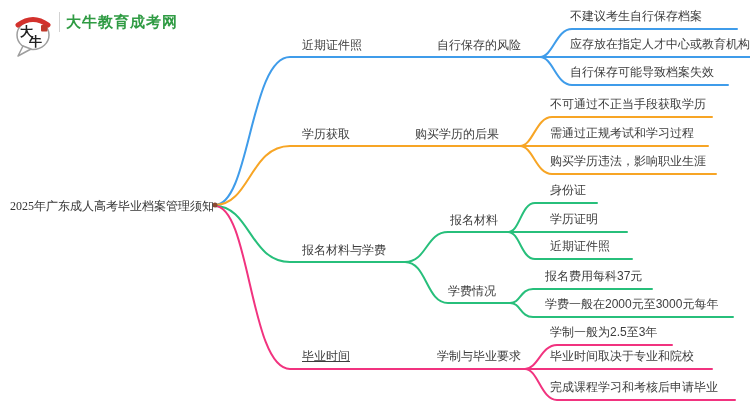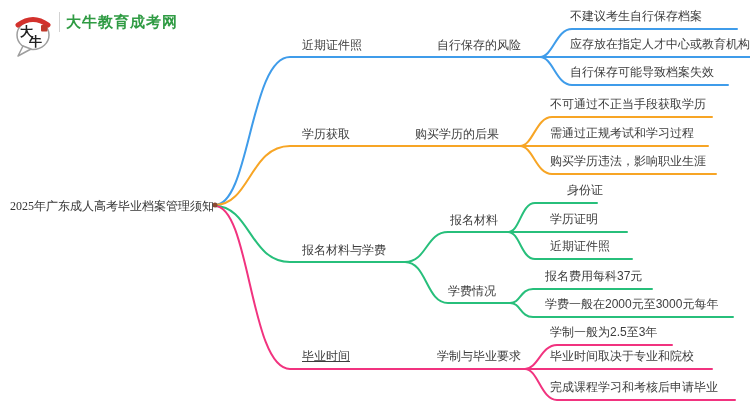--- a/index.html
+++ b/index.html
@@ -77,21 +77,21 @@
   <div class="lbl" style="left:570px;top:64px;">自行保存可能导致档案失效</div>
 
   <div class="lbl" style="left:302px;top:126px;">学历获取</div>
   <div class="lbl" style="left:415px;top:126px;">购买学历的后果</div>
   <div class="lbl" style="left:550px;top:96px;text-align:right;">不可通过不正当手段获取学历</div>
   <div class="lbl" style="left:550px;top:125px;">需通过正规考试和学习过程</div>
   <div class="lbl" style="left:550px;top:153px;">购买学历违法，影响职业生涯</div>
 
   <div class="lbl" style="left:302px;top:242px;text-align:center;">报名材料与学费</div>
   <div class="lbl" style="left:450px;top:212px;">报名材料</div>
-  <div class="lbl" style="left:550px;top:182px;margin-left:17px;">身份证</div>
+  <div class="lbl" style="left:550px;top:182px;">身份证</div>
   <div class="lbl" style="left:550px;top:211px;">学历证明</div>
   <div class="lbl" style="left:550px;top:238px;">近期证件照</div>
   <div class="lbl" style="left:448px;top:283px;">学费情况</div>
   <div class="lbl" style="left:545px;top:268px;">报名费用每科37元</div>
   <div class="lbl" style="left:545px;top:296px;">学费一般在2000元至3000元每年</div>
 
   <div class="lbl" style="left:302px;top:348px;text-decoration:underline;">毕业时间</div>
   <div class="lbl" style="left:437px;top:348px;">学制与毕业要求</div>
   <div class="lbl" style="left:550px;top:324px;">学制一般为2.5至3年</div>
   <div class="lbl" style="left:550px;top:348px;">毕业时间取决于专业和院校</div>

